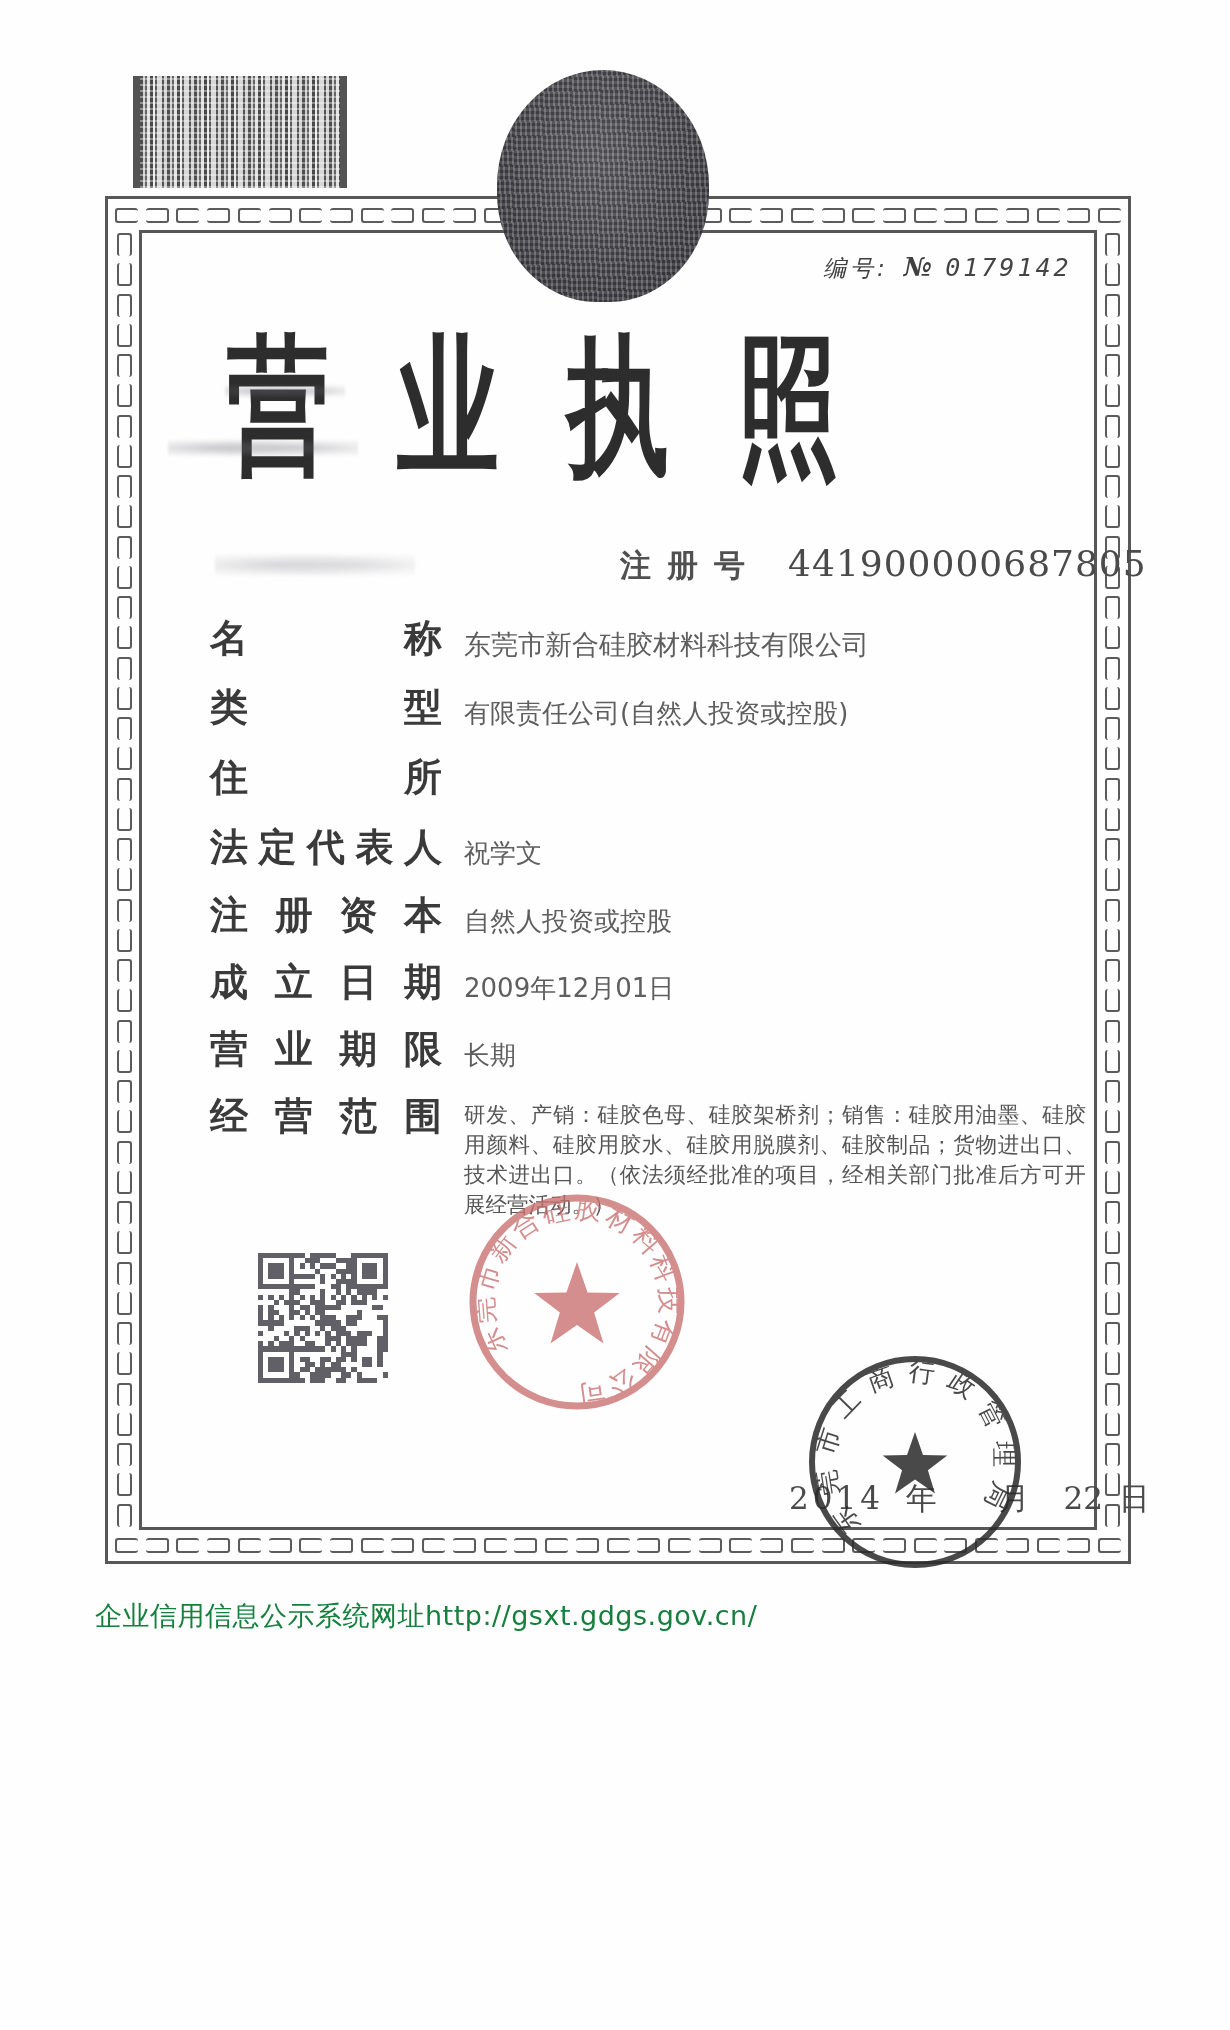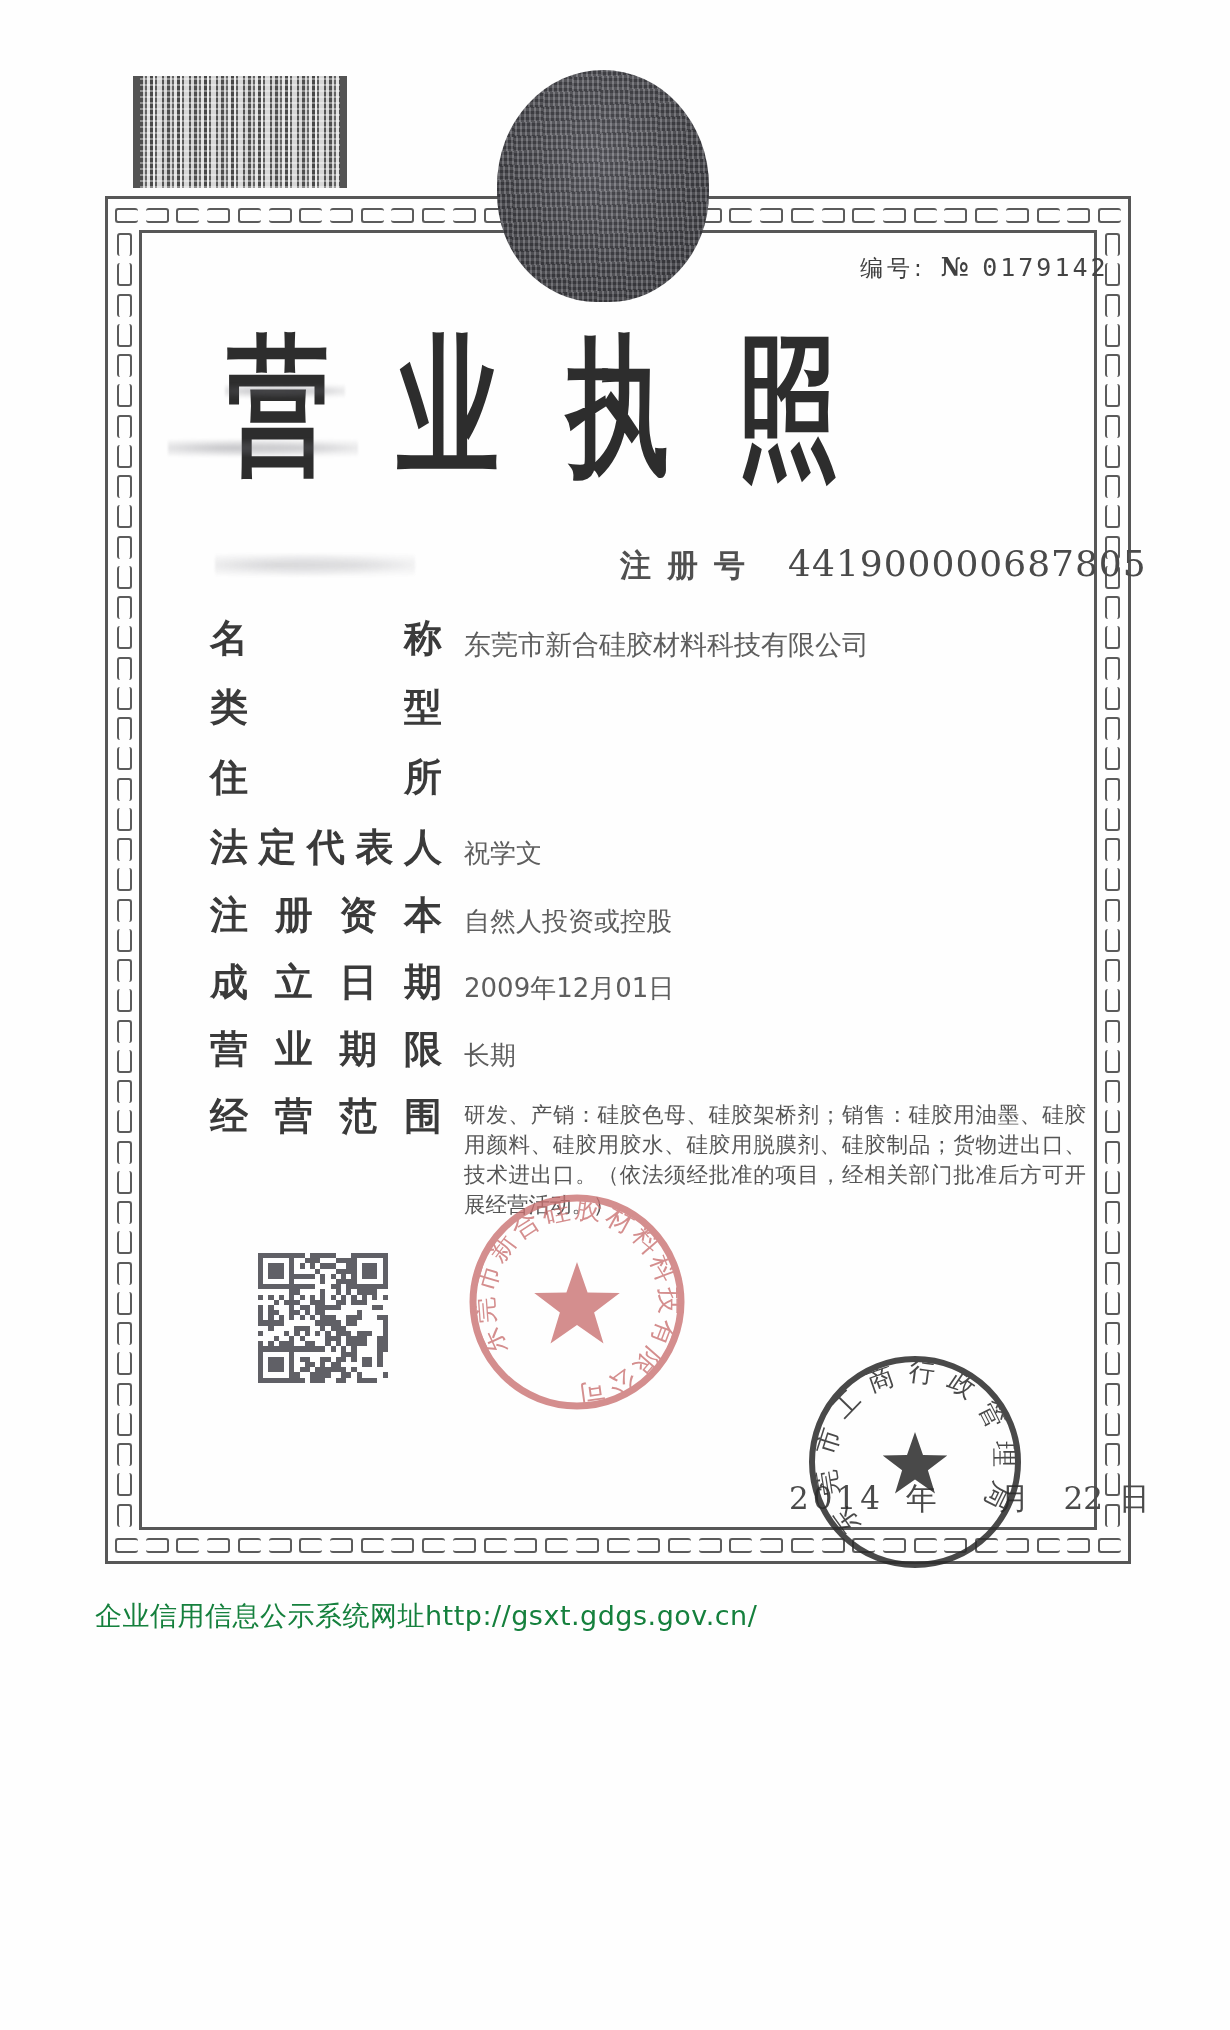--- a/index.html
+++ b/index.html
@@ -31,21 +31,21 @@
   .strip.h{left:7px;right:7px;height:24px;display:flex;justify-content:space-between;align-items:center;}
   .strip.top{top:4px;} .strip.bottom{bottom:4px;}
   .strip.v{top:34px;bottom:34px;width:24px;display:flex;flex-direction:column;justify-content:space-between;align-items:center;}
   .strip.left{left:4px;} .strip.right{right:4px;}
   i.mt{display:block;box-sizing:border-box;width:23px;height:15px;border:2.5px solid #5b5b5b;border-radius:3px;}
   i.mt.x1{border-left:0;} i.mt.x2{border-right:0;}
   i.mtv{display:block;box-sizing:border-box;width:15px;height:23px;border:2.5px solid #5b5b5b;border-radius:3px;}
   i.mtv.x1{border-top:0;} i.mtv.x2{border-bottom:0;}
 
   
-  .serial{position:absolute;left:860px;top:252px;z-index:2;white-space:nowrap;color:#3f3f3f;}
+  .serial{position:absolute;left:823px;top:252px;z-index:2;white-space:nowrap;color:#3f3f3f;font-style:italic;}
   .serial .lbl{font-size:23px;letter-spacing:4px;}
   .serial .no{font-family:"DejaVu Serif",serif;font-weight:700;font-size:26px;margin-left:10px;}
   .serial .num{font-family:"DejaVu Sans Mono",monospace;font-size:25px;letter-spacing:3px;margin-left:8px;color:#444;}
 
   
   .title{position:absolute;left:601px;top:330px;z-index:2;white-space:nowrap;
          transform:translateX(-50%) scaleX(.68);transform-origin:center;
          font-family:"DejaVu Serif",serif;font-weight:800;font-size:150px;line-height:150px;
          letter-spacing:100px;margin-left:-34px;color:#2d2d2d;}
 
@@ -282,20 +282,21 @@
         <span>名</span>
         <span>称</span>
       </span>
     <span class="fvalue">东莞市新合硅胶材料科技有限公司</span>
   </div>
   <div class="row" style="top:687px">
     <span class="flabel spread">
         <span>类</span>
         <span>型</span>
       </span>
+    <span class="fvalue">有限责任公司(自然人投资或控股)</span>
   </div>
   <div class="row" style="top:757px">
     <span class="flabel spread">
         <span>住</span>
         <span>所</span>
       </span>
   </div>
   <div class="row" style="top:827px">
     <span class="flabel spread">
         <span>法</span>

